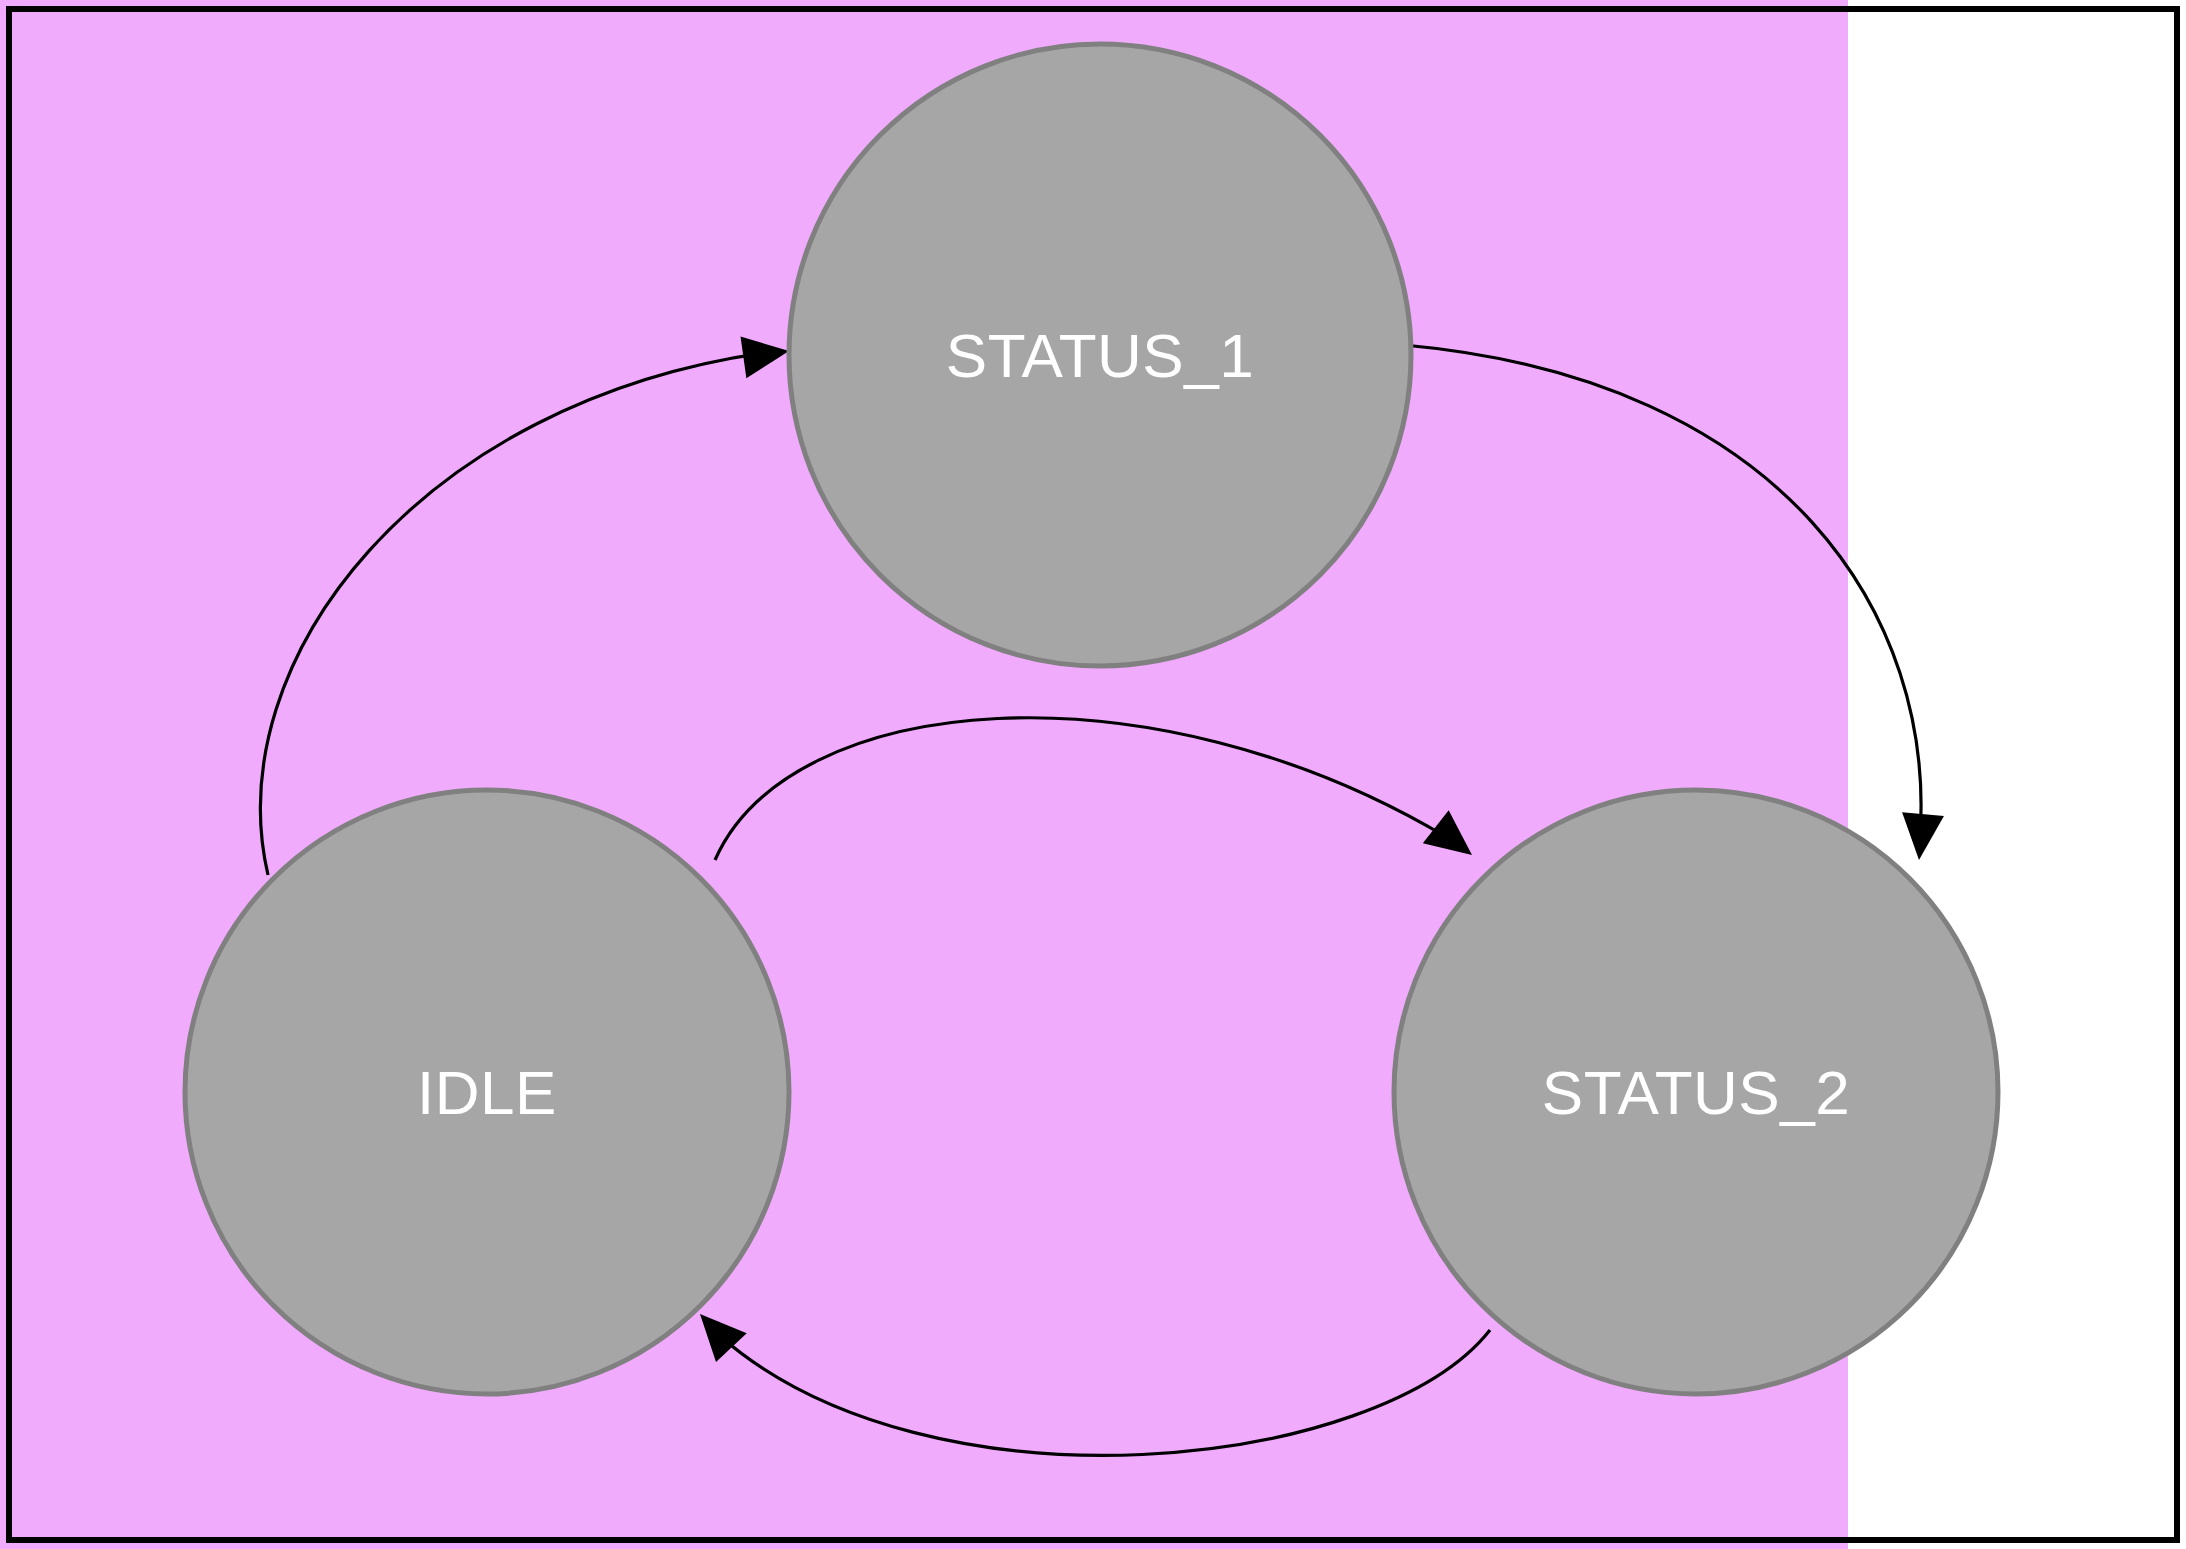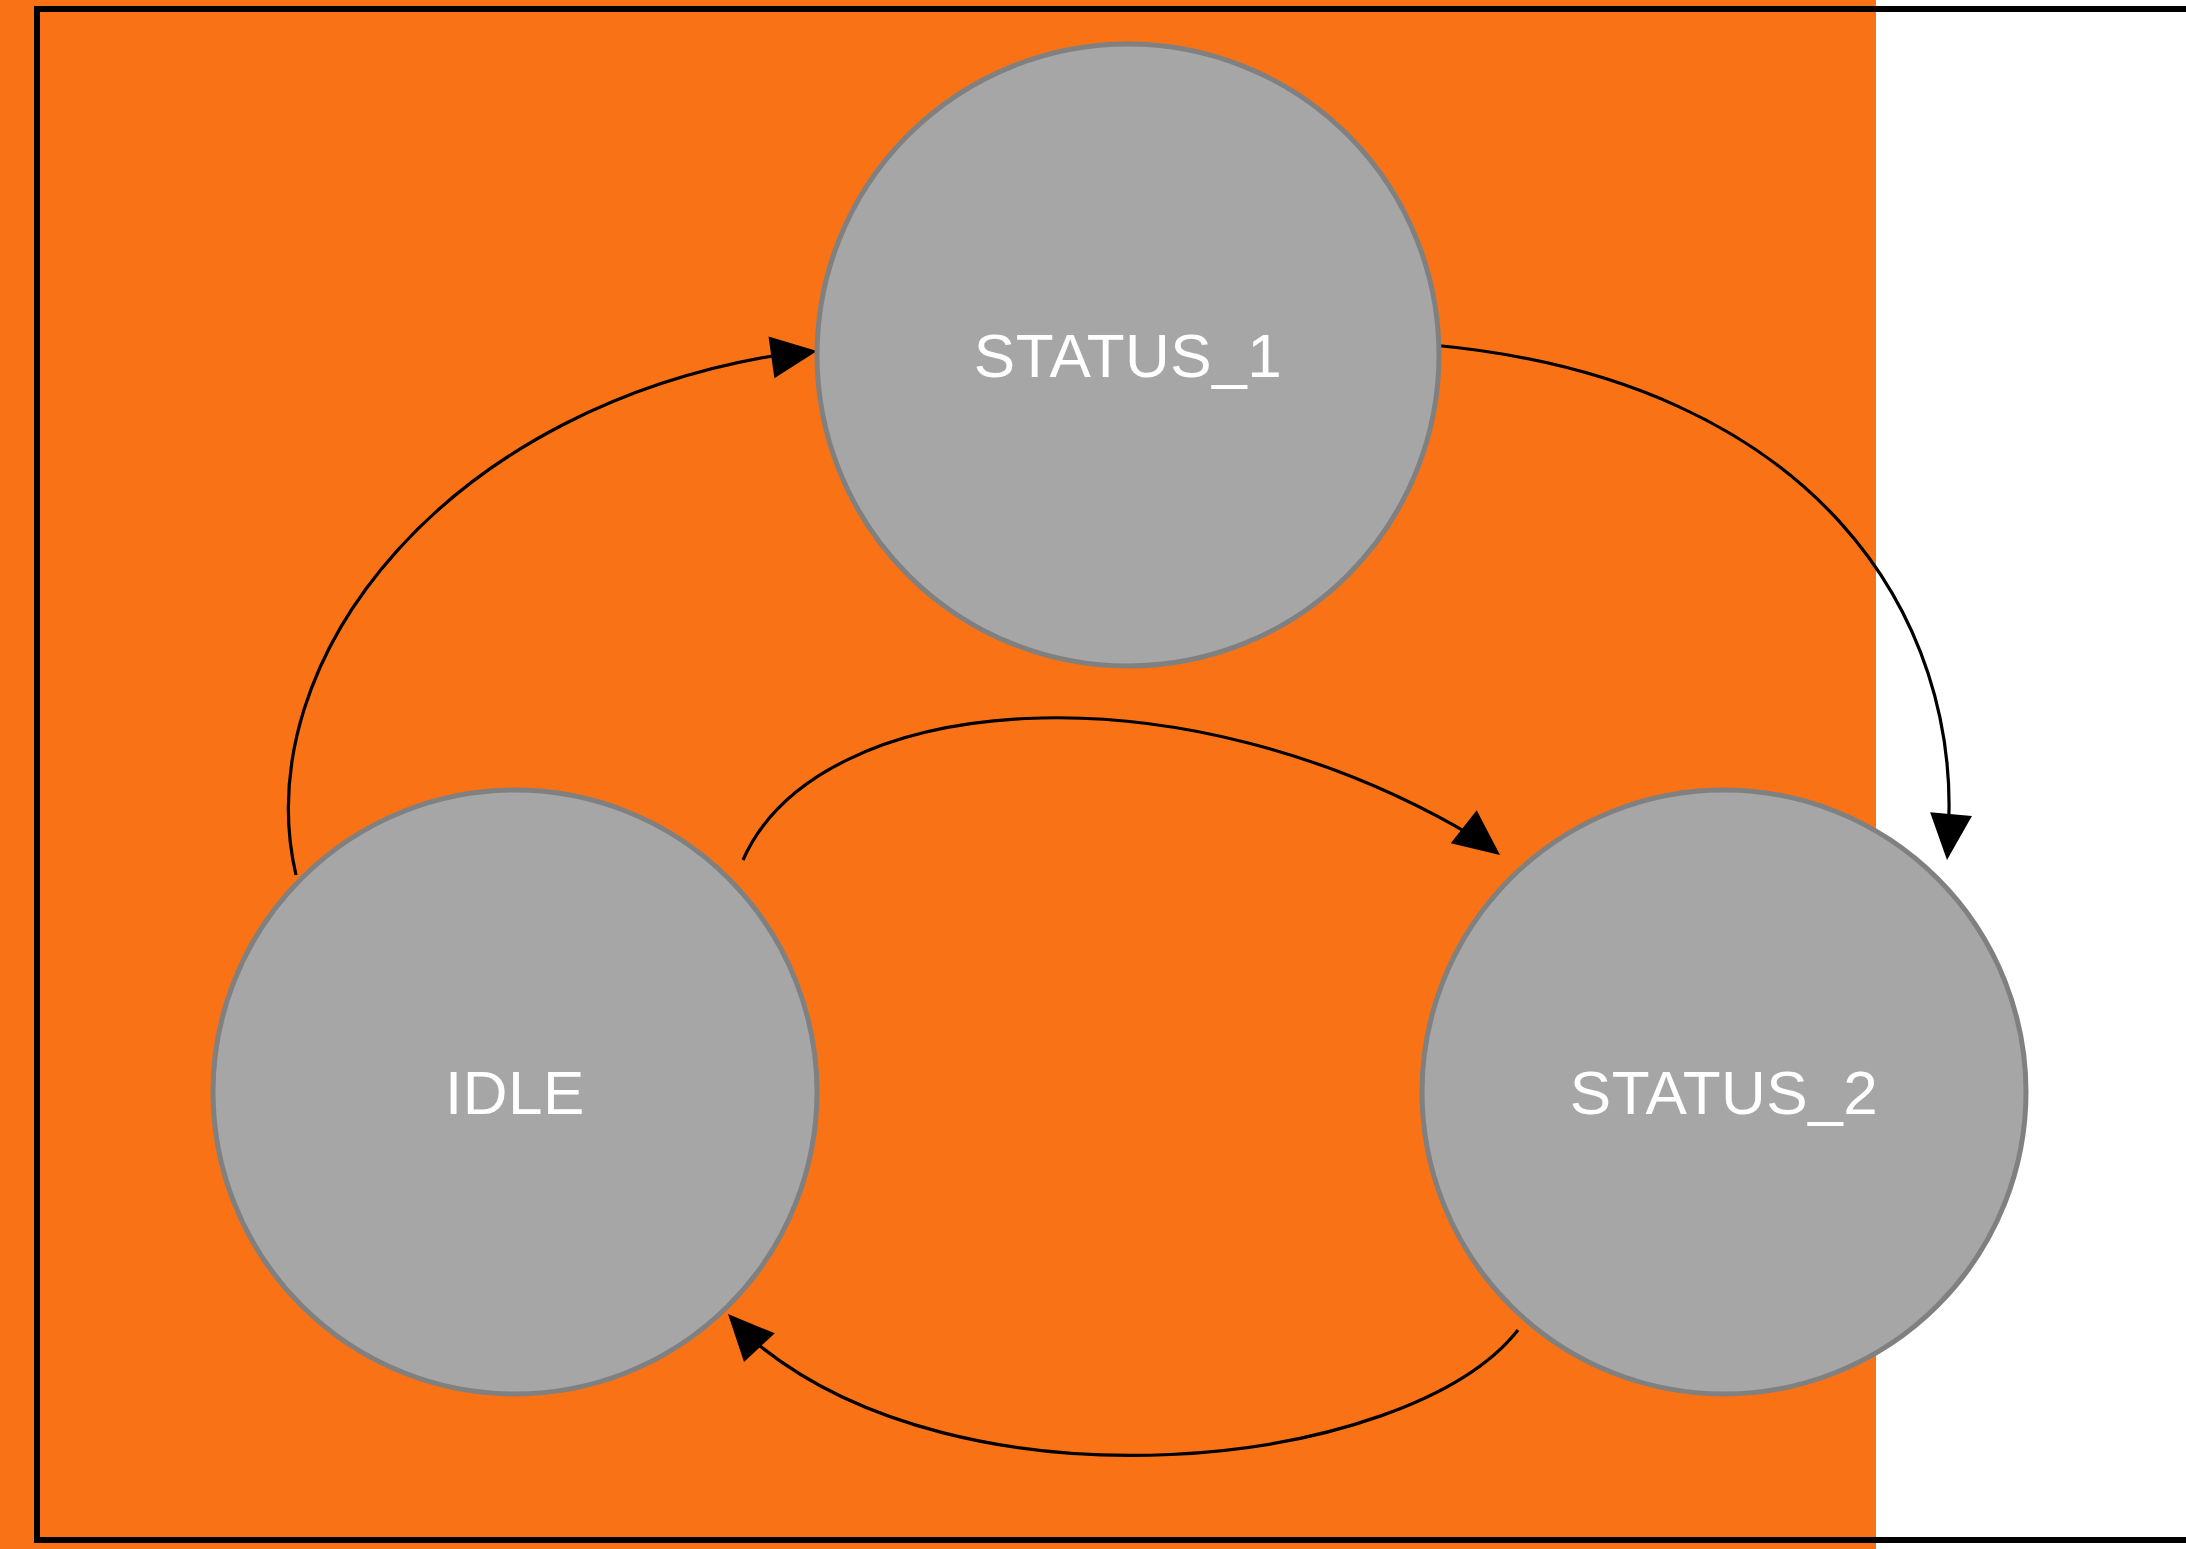--- a/index.html
+++ b/index.html
@@ -11,22 +11,21 @@
   body {
     width: 2186px;
     height: 1549px;
     font-family: "Liberation Sans", sans-serif;
     overflow: hidden;
   }
   #diagram-root {
     position: relative;
     width: 1848px;
     height: 1549px;
-    background: #f97316;
-    padding-left: 28px;
+    background: #f0abfc;
   }
   #diagram-svg {
     display: block;
     width: 2186px;
     height: 1549px;
   }
   .node-label {
     font-family: "Liberation Sans", sans-serif;
     font-size: 62px;
     fill: #ffffff;

